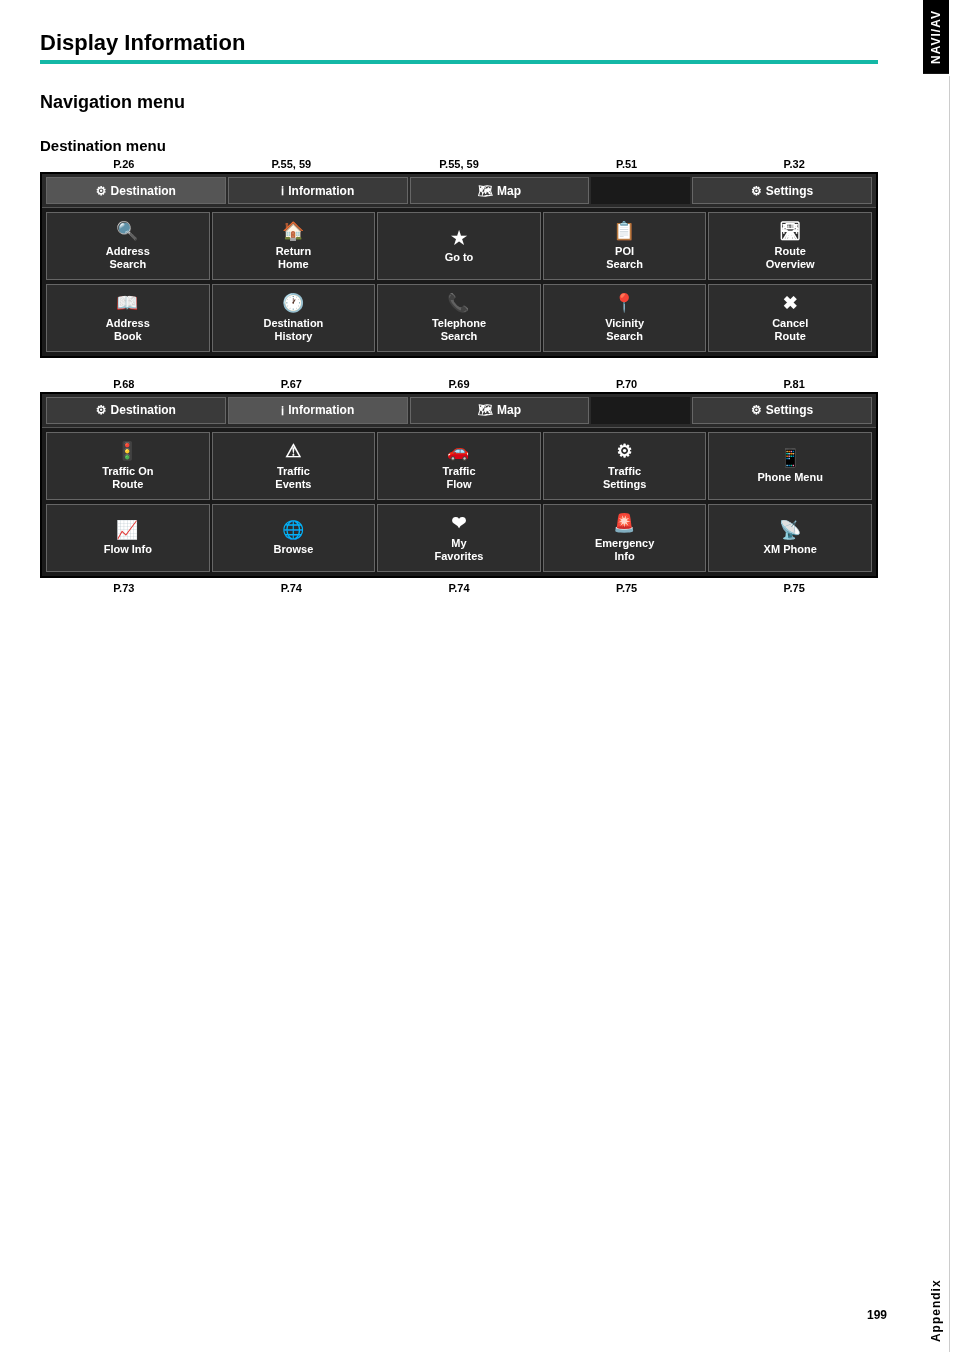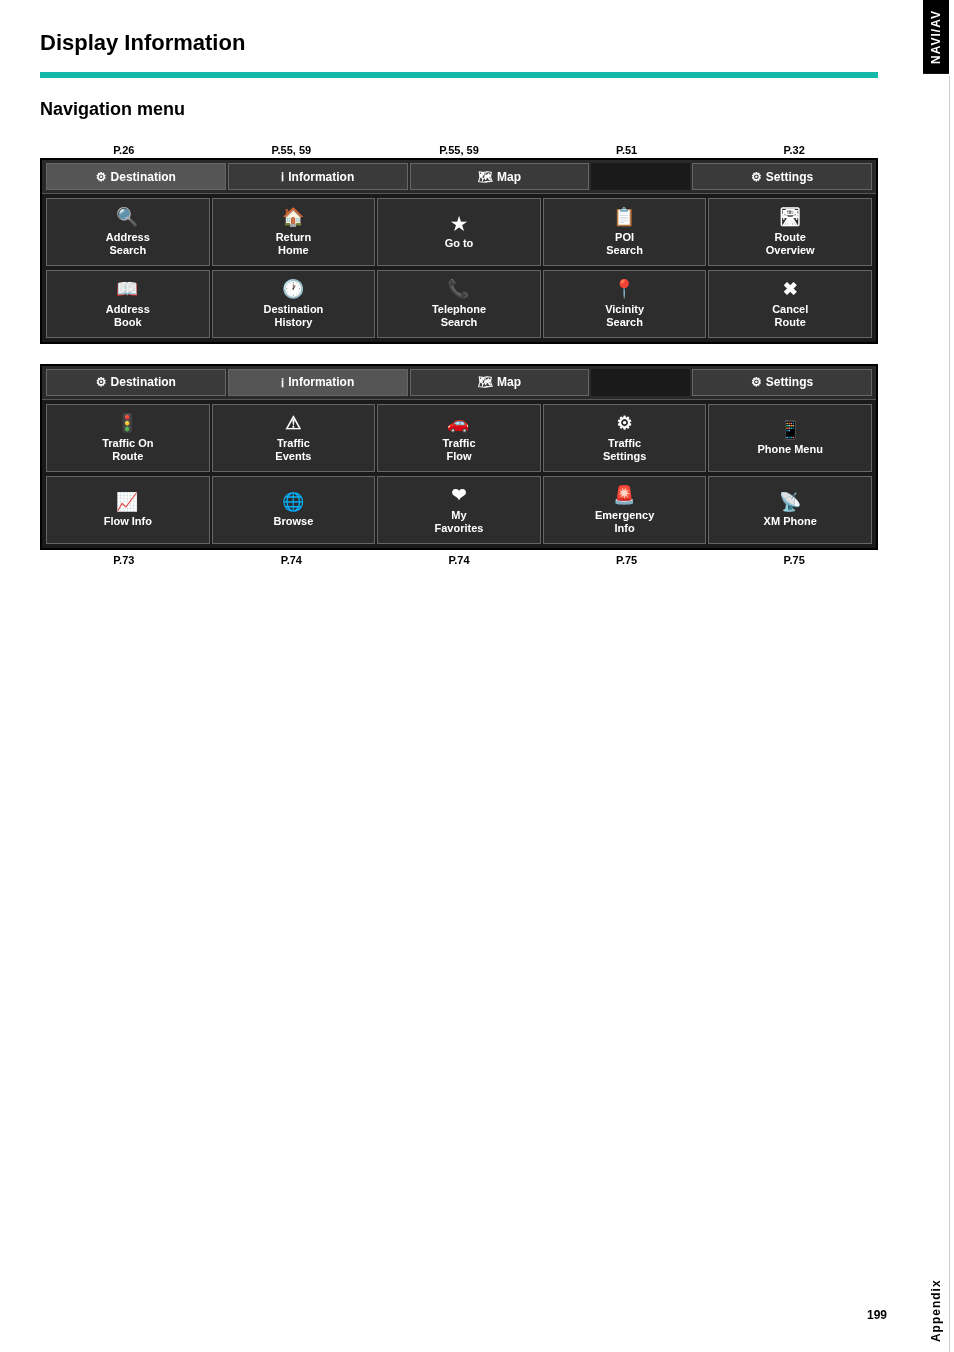--- a/index.html
+++ b/index.html
@@ -50,23 +50,23 @@
     
     .main-content {
       margin-right: 36px;
       padding: 30px 40px 30px 40px;
     }
 
     
     .page-title {
       font-size: 22px;
       font-weight: bold;
-      border-bottom: 6px solid #14b8a6;
-      padding-bottom: 16px;
-      margin-bottom: 21px;
+      border-bottom: 4px solid #14b8a6;
+      padding-bottom: 4px;
+      margin-bottom: 28px;
     }
 
     
     .section-title {
       font-size: 18px;
       font-weight: bold;
       margin-bottom: 24px;
     }
 
     
@@ -176,20 +176,21 @@
 </div>
 
 <div class="main-content">
 
   <div class="page-title">Display Information</div>
 
   <div class="section-wrapper">
     <div class="section-title">Navigation menu</div>
 
     <div class="section-wrapper">
+      <div class="subsection-title">Destination menu</div>
 
       <div class="page-nums-row">
         <div class="page-num-cell">P.26</div>
         <div class="page-num-cell">P.55, 59</div>
         <div class="page-num-cell">P.55, 59</div>
         <div class="page-num-cell">P.51</div>
         <div class="page-num-cell">P.32</div>
       </div>
 
       <div class="nav-diagram">
@@ -258,20 +259,27 @@
             <span class="btn-icon">✖</span>
             <span>Cancel<br>Route</span>
           </div>
         </div>
       </div>
 
     </div>
 
     <div class="section-wrapper">
 
+      <div class="page-nums-row">
+        <div class="page-num-cell">P.68</div>
+        <div class="page-num-cell">P.67</div>
+        <div class="page-num-cell">P.69</div>
+        <div class="page-num-cell">P.70</div>
+        <div class="page-num-cell">P.81</div>
+      </div>
 
       <div class="nav-diagram">
 
         <div class="menu-bar">
           <div class="menu-bar-item">
             <span>⚙</span>
             <span>Destination</span>
           </div>
           <div class="menu-bar-item active">
             <span>ℹ</span>

